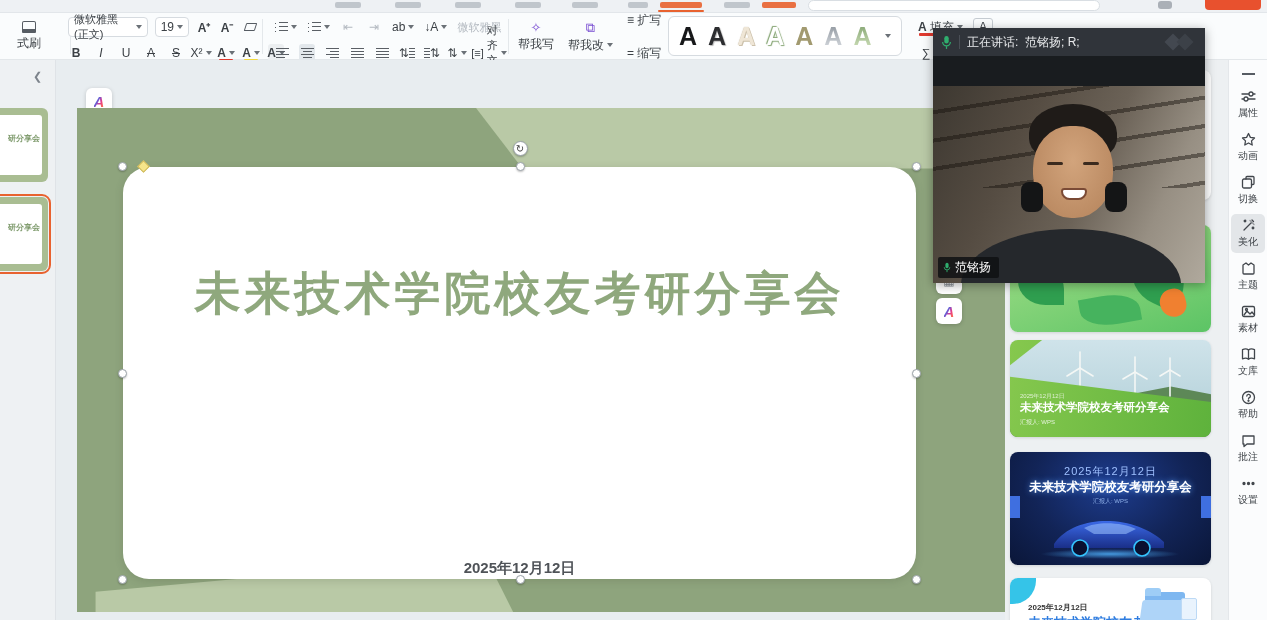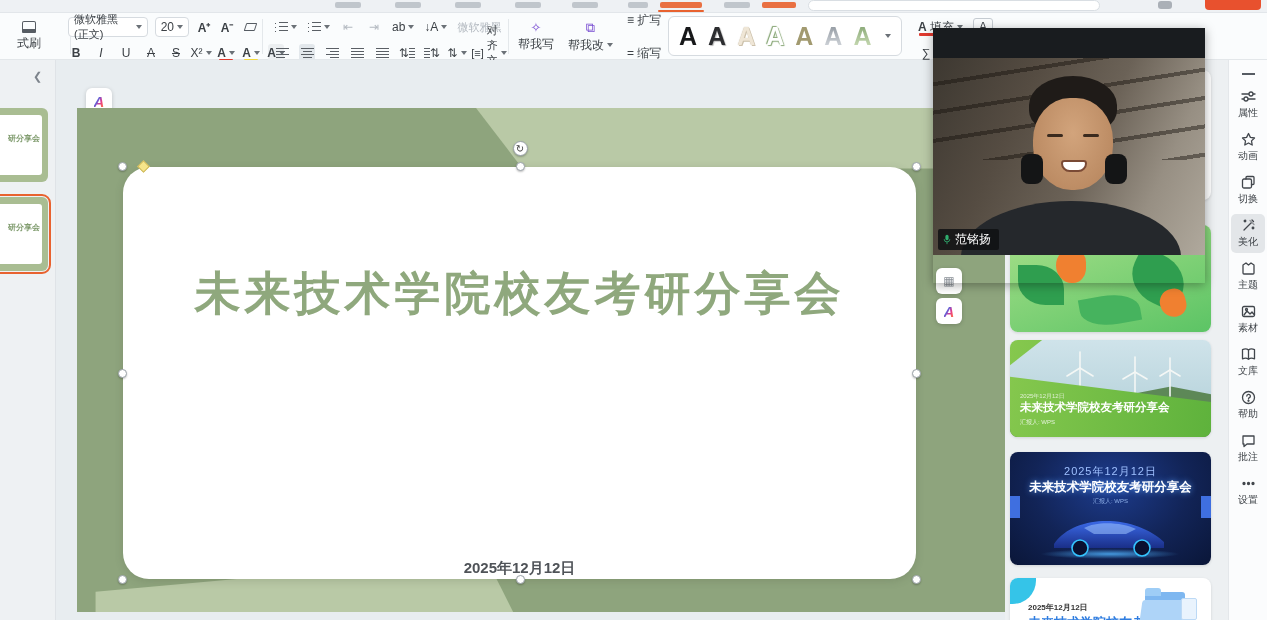--- a/index.html
+++ b/index.html
@@ -160,21 +160,21 @@
     </div>
     <div class="vdiv" style="left:70px"></div>
 
     <div class="rgroup" style="left:68px;width:190px">
       <div class="rrow" style="margin-top:3px">
         <div class="combo" style="width:122px">
           <span style="font-size:11px">微软雅黑 (正文)</span>
           <span class="caret"></span>
         </div>
         <div class="combo" style="width:44px">
-          <span>20</span>
+          <span>19</span>
           <span class="caret"></span>
         </div>
         <span class="rbtn b">A⁺</span>
         <span class="rbtn b">A⁻</span>
         <span class="rbtn">
             <span class="eraser"></span>
           </span>
       </div>
       <div class="rrow" style="margin-top:4px;gap:9px">
         <span class="rbtn b">B</span>
@@ -503,20 +503,33 @@
       <span class="rail-ic"><svg viewBox="0 0 15 15">
             <circle cx="3" cy="7.5" r="1" fill="#41464c"></circle>
             <circle cx="7.5" cy="7.5" r="1" fill="#41464c"></circle>
             <circle cx="12" cy="7.5" r="1" fill="#41464c"></circle>
           </svg></span>
       <span class="lab">设置</span>
     </div>
   </div>
 
   <div class="voverlay">
+    <div class="vhead">
+      <svg class="micsvg" viewBox="0 0 12 16">
+        <rect x="3.6" y="1" width="4.8" height="8" rx="2.4" fill="#2fae6e"></rect>
+        <path d="M1.8 7.5a4.2 4.2 0 0 0 8.4 0" fill="none" stroke="#2fae6e" stroke-width="1.3"></path>
+        <line x1="6" y1="12" x2="6" y2="15" stroke="#2fae6e" stroke-width="1.3"></line>
+      </svg>
+      <span class="vhead-div"></span>
+      <span class="vhead-txt"><span>正在讲话:</span>&nbsp;&nbsp;<span>范铭扬; R;</span></span>
+      <span class="vlogo">
+          <i></i>
+          <i></i>
+        </span>
+    </div>
     <div class="vbody">
       <div class="vpic">
         <div class="vbeams"></div>
         <div class="vhead-hair"></div>
         <div class="vface">
           <div class="veye" style="left:14px"></div>
           <div class="veye" style="right:14px"></div>
           <div class="vmouth"></div>
         </div>
         <div class="vphone" style="left:88px"></div>

